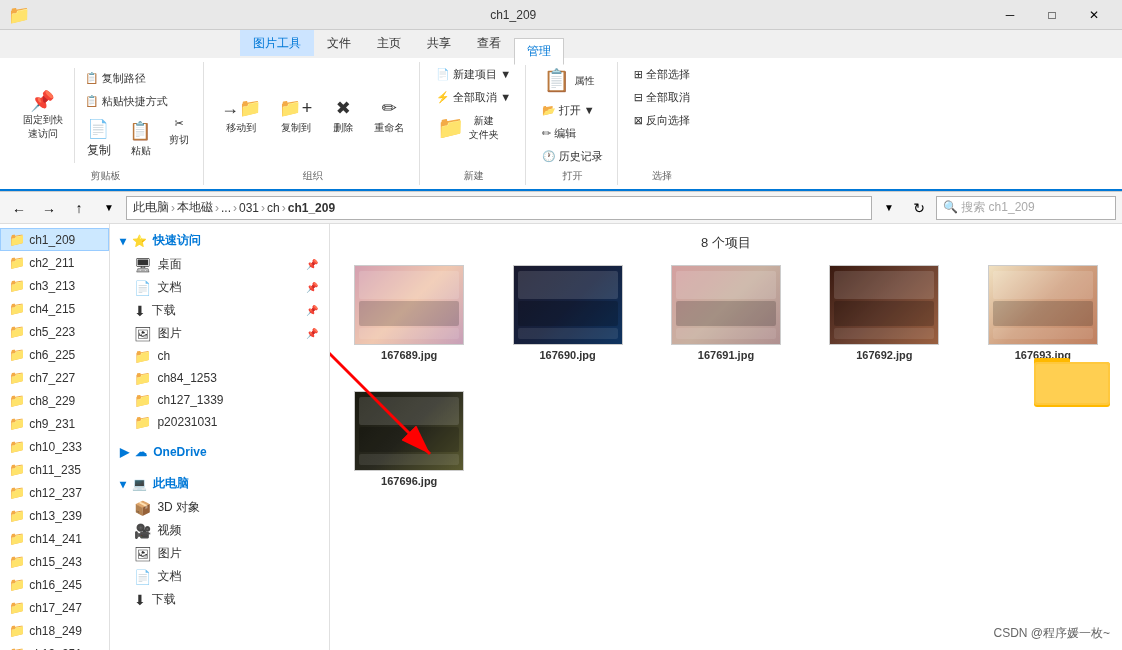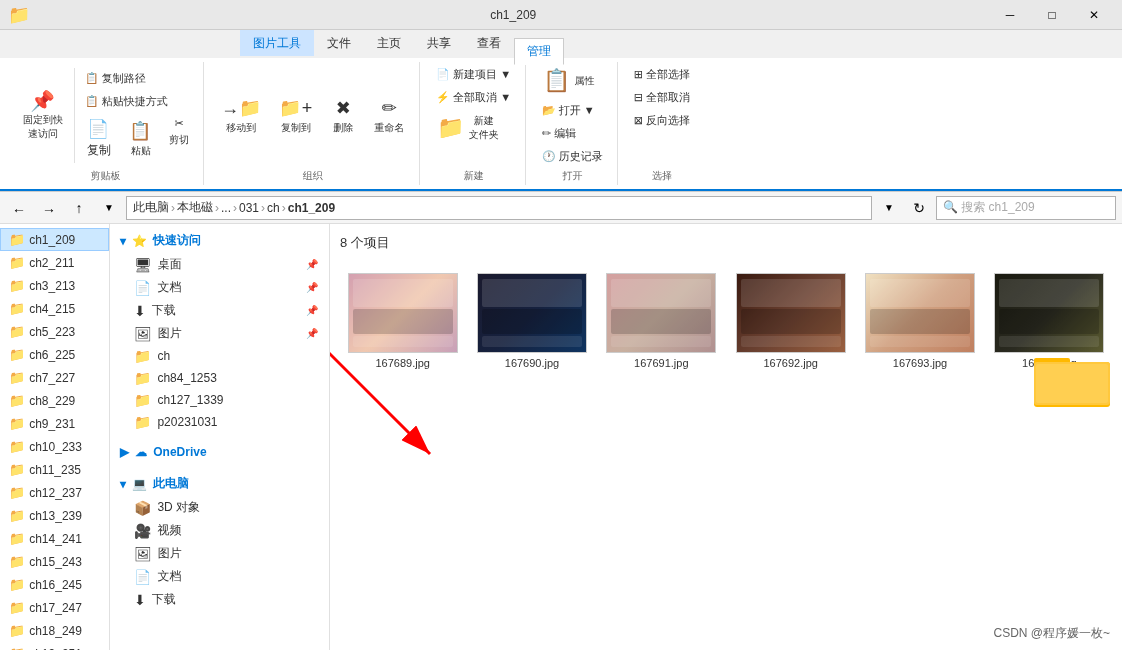--- a/index.html
+++ b/index.html
@@ -215,22 +215,23 @@
     
     .content-area {
       flex: 1;
       background: white;
       padding: 10px;
       overflow-y: auto;
       position: relative;
     }
     .content-grid {
       display: grid;
-      grid-template-columns: repeat(6, 1fr);
-      gap: 4px;
+      grid-template-columns: repeat(5, 1fr);
+      gap: 20px;
+      font-weight: bold;
     }
     .file-item {
       display: flex;
       flex-direction: column;
       align-items: center;
       gap: 4px;
       cursor: pointer;
       padding: 4px;
       border: 1px solid transparent;
       border-radius: 2px;
@@ -584,21 +585,21 @@
         <span>文档</span>
       </div>
       <div class="sidebar-item">
         <span class="special-icon">⬇</span>
         <span>下载</span>
       </div>
     </div>
   </div>
 
   <div class="content-area" style="position:relative;">
-    <div style="display:flex; justify-content:flex-start; margin-bottom:16px;">
+    <div style="display:flex; justify-content:center; margin-bottom:8px;">
       <span class="item-count">8 个项目</span>
     </div>
     <div class="content-grid" id="file-grid">
 
     <div class="file-item">
           <div class="file-thumbnail" style="background: linear-gradient(135deg, rgb(212, 160, 176), rgb(240, 200, 176), rgb(200, 160, 184));">
             <div style="width:100%;height:100%;display:flex;flex-direction:column;justify-content:space-around;padding:4px;opacity:0.9;">
     <div style="height:40%;background:rgba(255,255,255,0.15);border-radius:2px;"></div>
     <div style="height:35%;background:rgba(0,0,0,0.2);border-radius:2px;"></div>
     <div style="height:15%;background:rgba(255,255,255,0.1);border-radius:2px;"></div>

